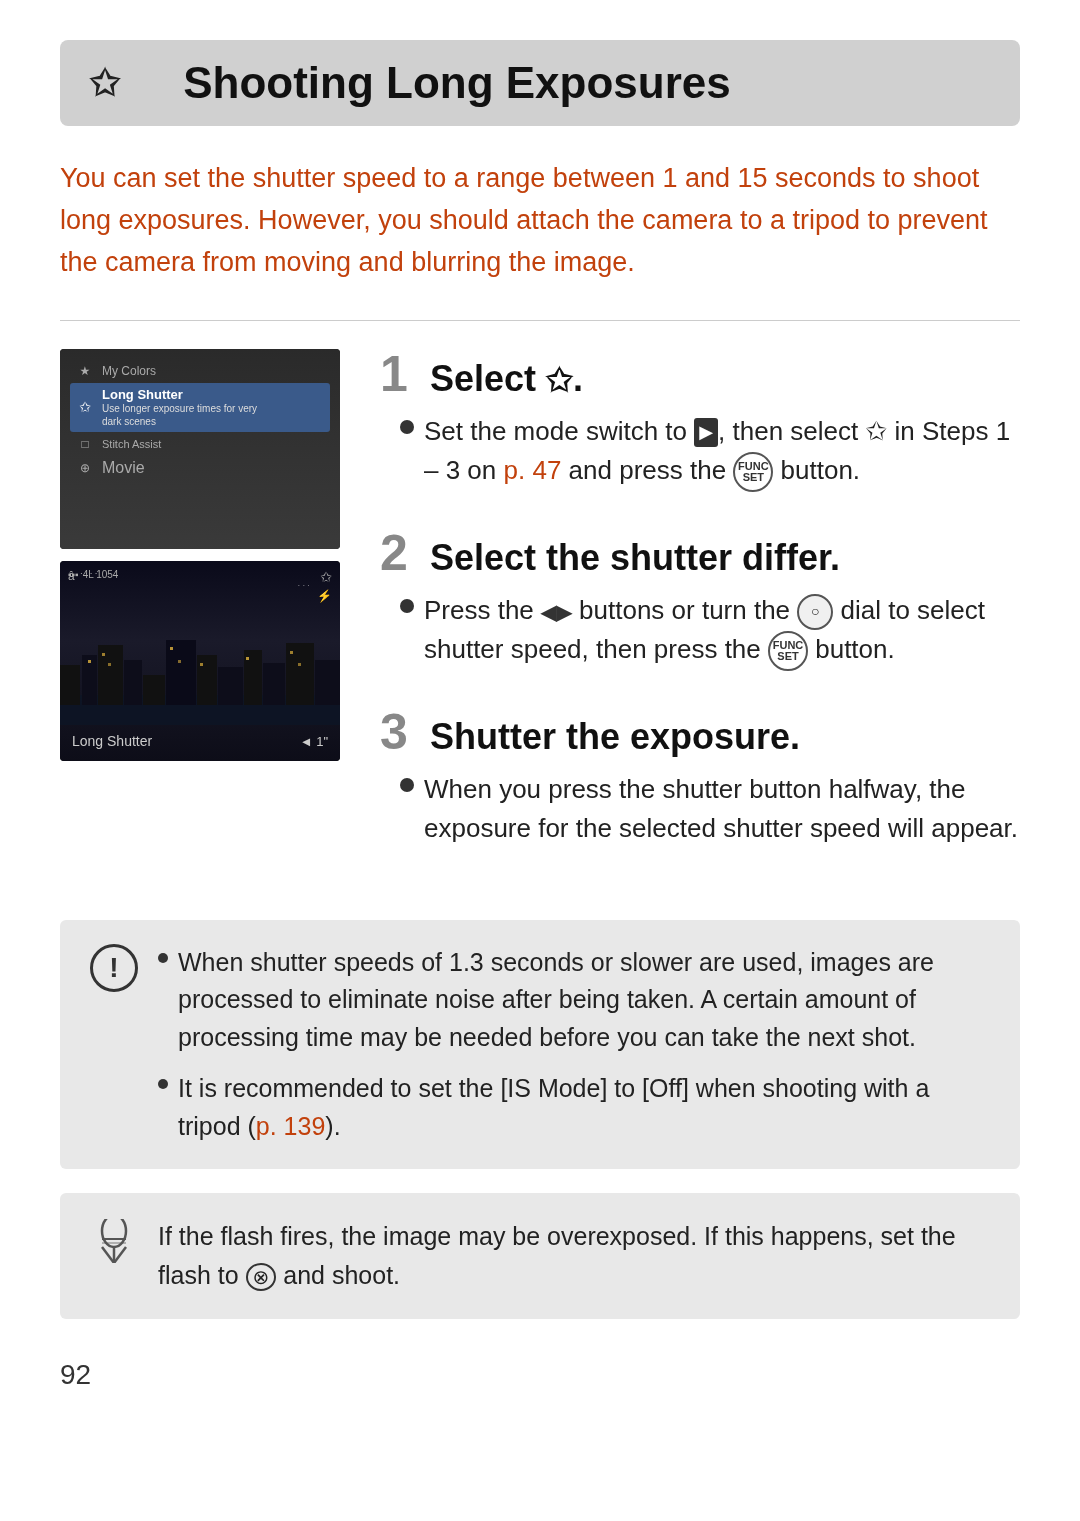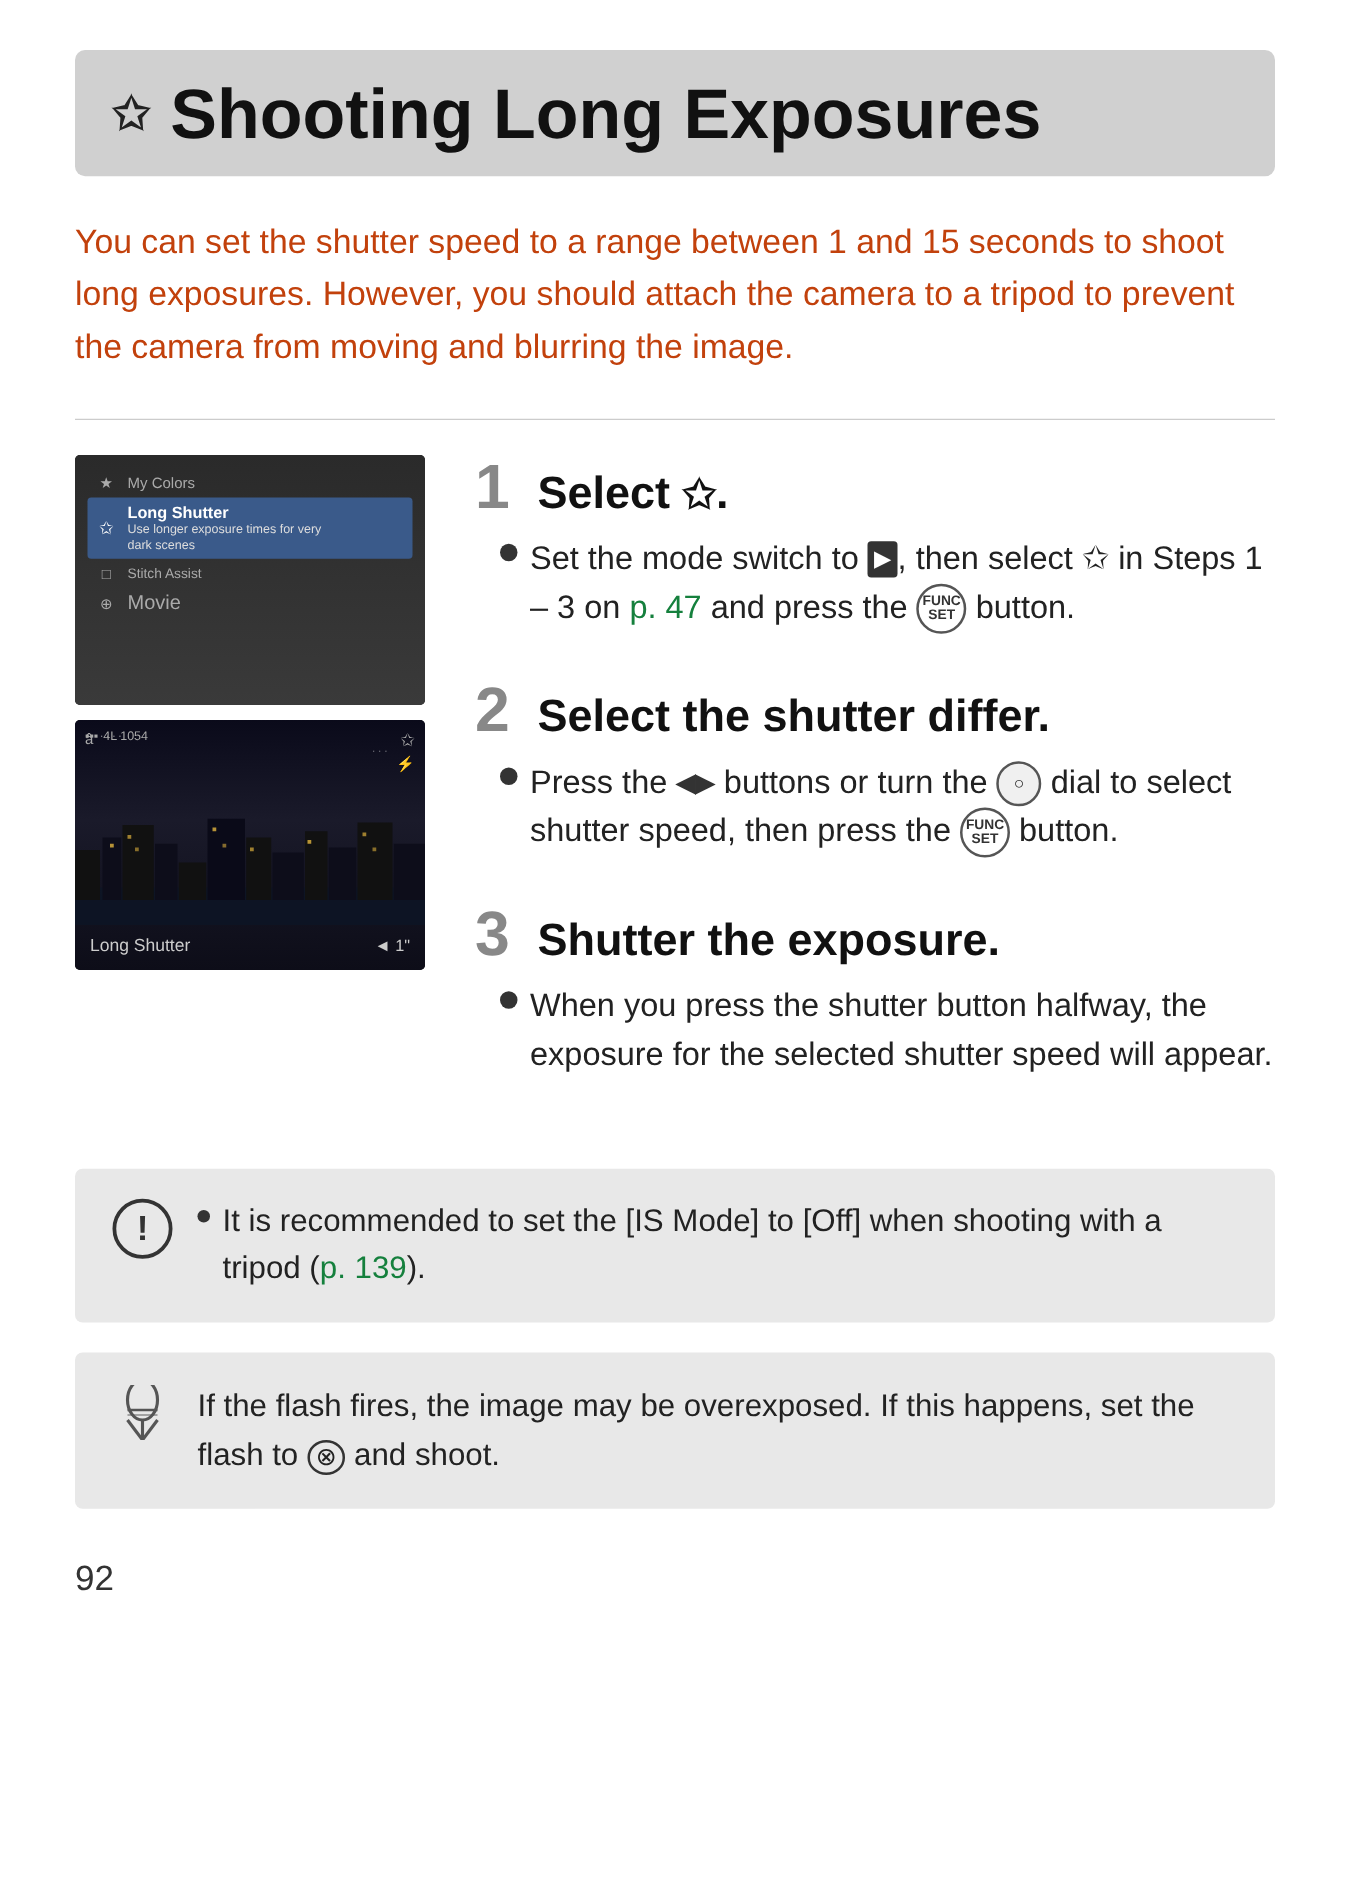--- a/index.html
+++ b/index.html
@@ -27,23 +27,24 @@
       gap: 16px;
       margin-bottom: 32px;
     }
 
     .page-header-icon {
       font-size: 36px;
       font-weight: bold;
     }
 
     .page-header-title {
-      font-size: 56px;
+      font-size: 44px;
       font-weight: bold;
       color: #111;
+      margin-left: 47px;
     }
 
     .intro-text {
       font-size: 27px;
       line-height: 1.55;
       color: #c2410c;
       margin-bottom: 36px;
     }
 
     .main-content {
@@ -203,21 +204,21 @@
       border-radius: 50%;
       flex-shrink: 0;
       margin-top: 8px;
     }
 
     .bullet-text {
       flex: 1;
     }
 
     .link-text {
-      color: #15803d;
+      color: #c2410c;
       text-decoration: none;
     }
 
     .func-btn {
       display: inline-flex;
       align-items: center;
       justify-content: center;
       border: 2px solid #555;
       border-radius: 50%;
       width: 40px;
@@ -485,20 +486,24 @@
         </div>
       </div>
     </div>
 
   </div>
 </div>
 
 <div class="note-box">
   <div class="caution-icon">!</div>
   <div class="note-bullets">
+    <div class="note-bullet">
+      <span class="note-bullet-dot"></span>
+      <span>When shutter speeds of 1.3 seconds or slower are used, images are processed to eliminate noise after being taken. A certain amount of processing time may be needed before you can take the next shot.</span>
+    </div>
     <div class="note-bullet">
       <span class="note-bullet-dot"></span>
       <span>It is recommended to set the [IS Mode] to [Off] when shooting with a tripod (<a class="link-text">p. 139</a>).</span>
     </div>
   </div>
 </div>
 
 <div class="note-box">
   <div class="note-icon">
     <svg width="44" height="44" viewBox="0 0 44 44" xmlns="http://www.w3.org/2000/svg">

